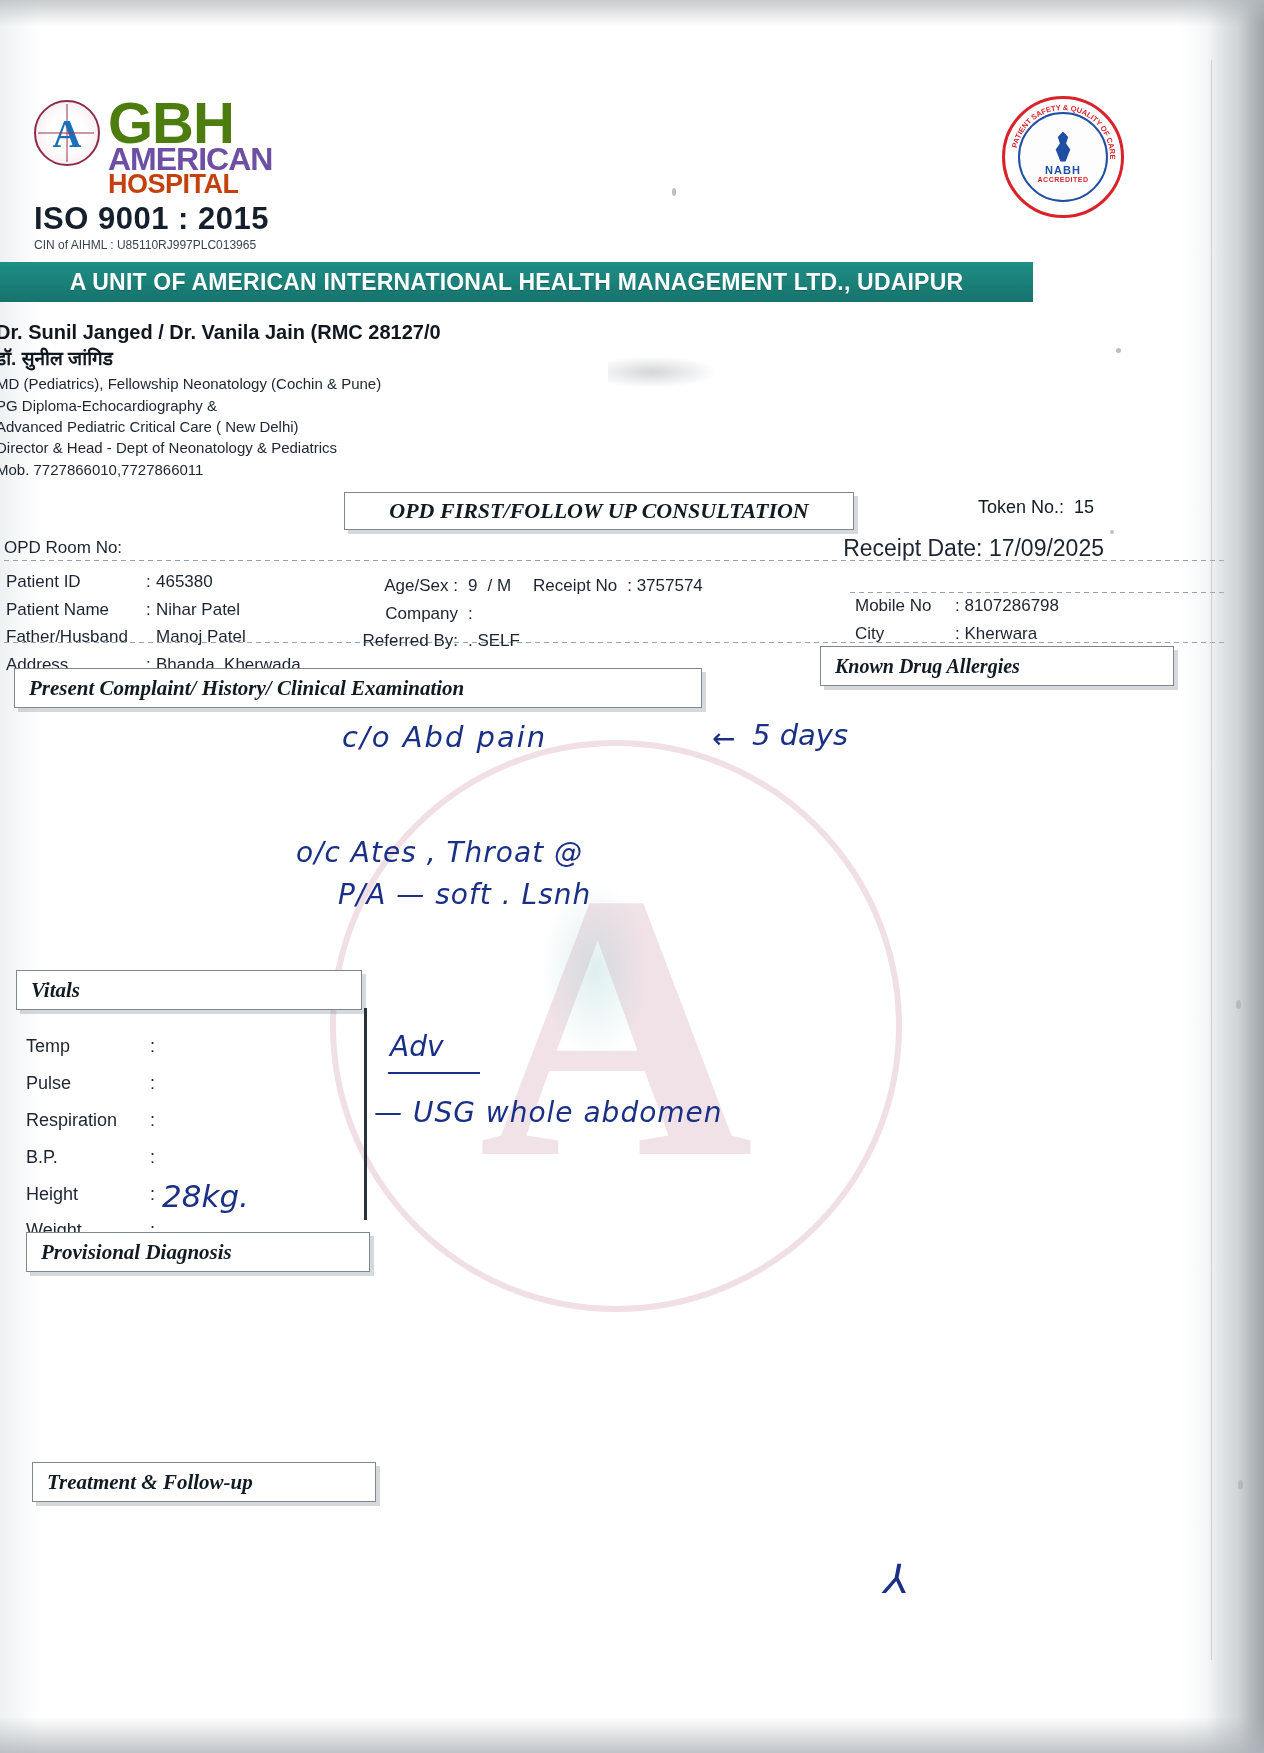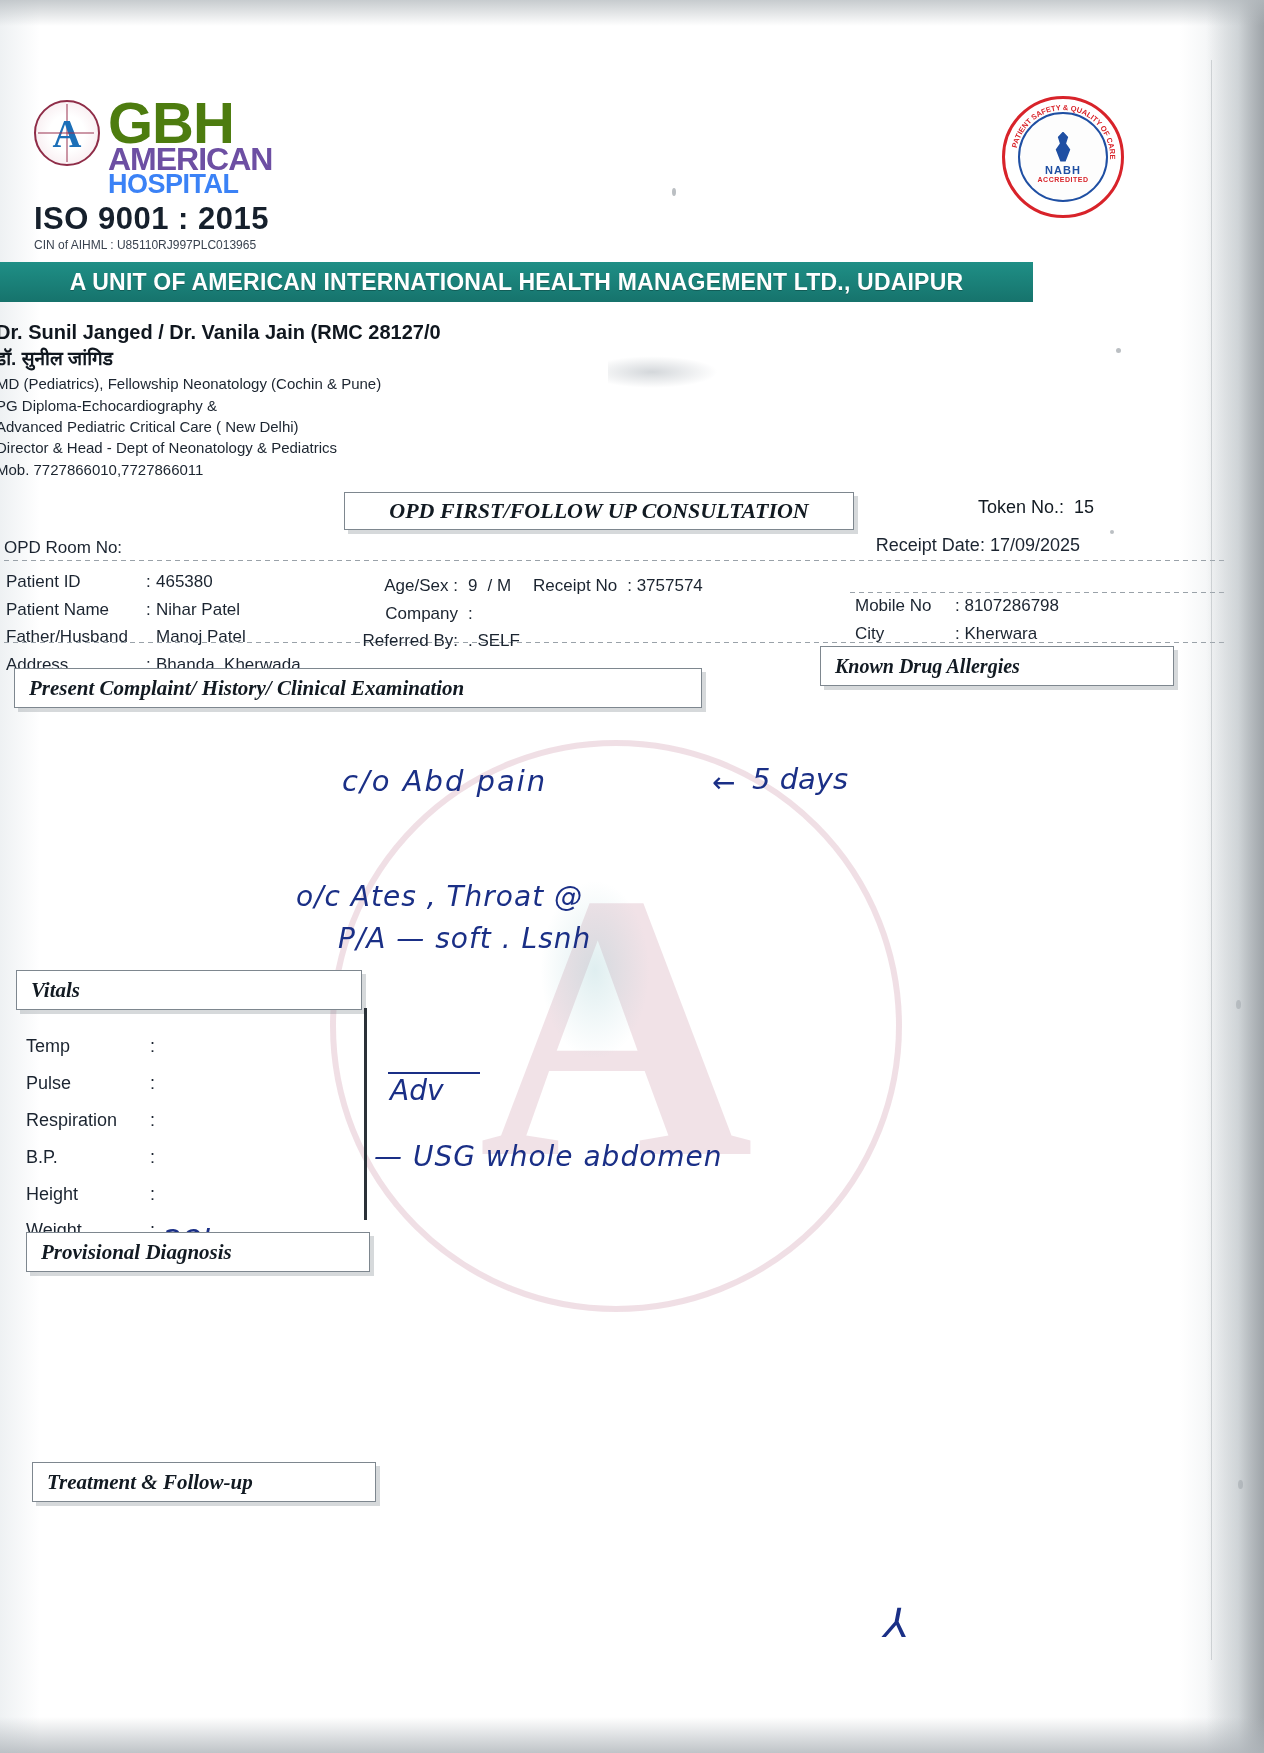--- a/index.html
+++ b/index.html
@@ -86,21 +86,21 @@
     font-size: 58px; font-weight: 700; letter-spacing: -1px;
     color: #4d7c0f;
     font-family: "Liberation Sans", sans-serif;
   }
   .logo-american {
     font-size: 32px; font-weight: 700; letter-spacing: -1px;
     color: #6d4fa3; margin-top: -4px;
   }
   .logo-hospital {
     font-size: 27px; font-weight: 700; letter-spacing: -.5px;
-    color: #3b82f6; margin-top: -3px;
+    color: #c2410c; margin-top: -3px;
   }
   .iso {
     margin-top: 4px;
     font-size: 31px; font-weight: 700; color: #16202c;
     letter-spacing: .5px;
   }
   .cin {
     font-size: 12px; color: #3a4350; margin-top: 1px;
   }
 
@@ -170,21 +170,21 @@
     padding-left: 14px;
     font-family: "Liberation Serif", serif;
     font-style: italic;
     font-weight: 700;
     color: #121a22;
   }
 
   #consult-tab { left: 344px; top: 492px; width: 508px; height: 36px; font-size: 22px; justify-content: center; padding-left: 0; }
   #token { position: absolute; right: 170px; top: 497px; font-size: 18px; color: #121a22; }
   #opd-room { position: absolute; left: 4px; top: 538px; font-size: 17px; }
-  #receipt-date { position: absolute; right: 184px; top: 535px; font-size: 18px; }
+  #receipt-date { position: absolute; right: 160px; top: 535px; font-size: 23px; }
 
   .hr-line {
     position: absolute;
     background: repeating-linear-gradient(90deg, #9aa2a9 0 5px, rgba(255,255,255,0) 5px 9px);
     height: 1px;
   }
 
   .patient-grid {
     position: absolute;
     left: 6px; top: 568px;
@@ -241,21 +241,20 @@
     background: #2a3138;
   }
 
   
   .hand {
     position: absolute;
     font-family: "DejaVu Sans", sans-serif;
     color: #1a2f86;
     font-style: italic;
     white-space: nowrap;
-    margin-top: 44px;
   }
   #hw-complaint { left: 342px; top: 720px; font-size: 29px; letter-spacing: 2px; }
   #hw-arrow1 { left: 712px; top: 722px; font-size: 28px; }
   #hw-days { left: 752px; top: 718px; font-size: 29px; }
   #hw-line2 { left: 296px; top: 836px; font-size: 28px; letter-spacing: 1px; }
   #hw-line3 { left: 338px; top: 878px; font-size: 28px; letter-spacing: 1px; }
   #hw-weight { left: 162px; top: 1178px; font-size: 31px; }
   #hw-adv { left: 390px; top: 1030px; font-size: 28px; }
   #hw-adv-ul {
     position: absolute; left: 388px; top: 1072px;

